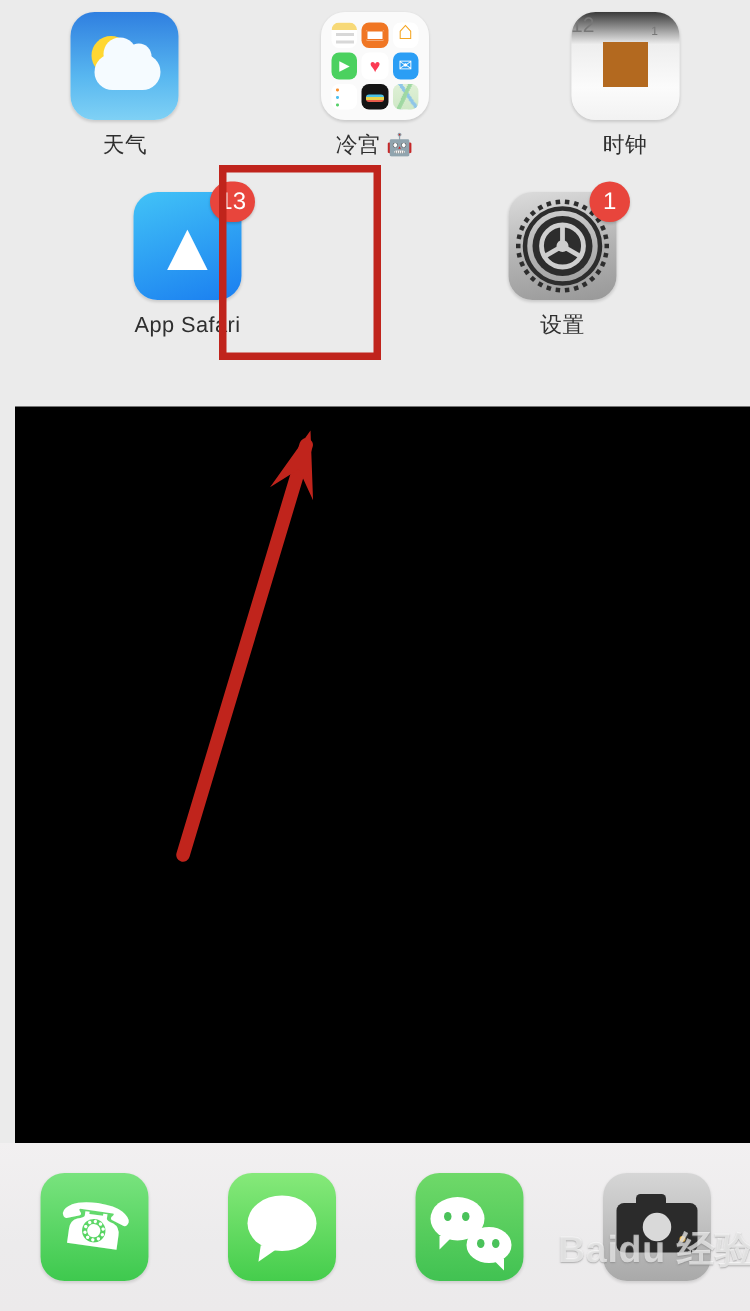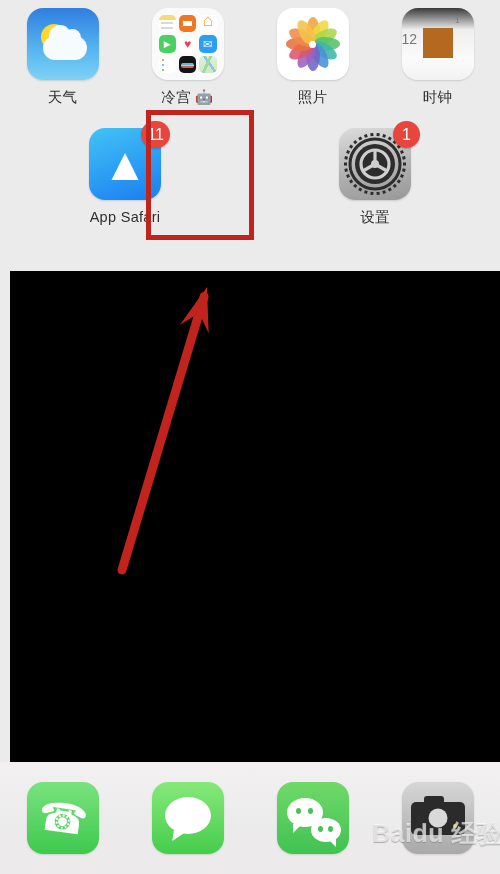--- a/index.html
+++ b/index.html
@@ -177,21 +177,21 @@
 
   
   .ic-clock {
     background: linear-gradient(180deg, #3a3a3a 0%, #8d8d8d 14%, #eeeeee 30%, #fbfbfb 70%, #f2f2f2 100%);
   }
   .ic-clock .sq {
     position:absolute; left:21px; top:20px; width:30px; height:30px;
     background:#b3691f;
   }
   .ic-clock .t12 {
-    position:absolute; left:0; right:0; top:23px; text-align:left;
+    position:absolute; left:0; right:0; top:0; text-align:left;
     font-size:14px; color:#777;
   }
   .ic-clock .t1 {
     position:absolute; right:14px; top:8px;
     font-size:8px; color:#777;
   }
 
   
   .ic-appstore { background: linear-gradient(160deg, #42c3f7, #1a7ef0); }
   .ic-appstore .a {
@@ -391,42 +391,20 @@
             <div class="mini mini-health"></div>
             <div class="mini mini-mail"></div>
             <div class="mini mini-reminders"></div>
             <div class="mini mini-wallet"></div>
             <div class="mini mini-maps"></div>
           </div>
         </div>
         <div class="label">冷宫 🤖</div>
       </div>
 
-      <div class="cell">
-        <div class="iconwrap">
-          <div class="icon ic-photos">
-            <div class="pin" id="photos-pin">
-                <div class="pet" style="background: rgb(242, 163, 60); transform: rotate(0deg);"></div>
-                <div class="pet" style="background: rgb(239, 216, 63); transform: rotate(30deg);"></div>
-                <div class="pet" style="background: rgb(168, 216, 74); transform: rotate(60deg);"></div>
-                <div class="pet" style="background: rgb(86, 192, 106); transform: rotate(90deg);"></div>
-                <div class="pet" style="background: rgb(63, 182, 168); transform: rotate(120deg);"></div>
-                <div class="pet" style="background: rgb(74, 143, 214); transform: rotate(150deg);"></div>
-                <div class="pet" style="background: rgb(111, 103, 198); transform: rotate(180deg);"></div>
-                <div class="pet" style="background: rgb(160, 95, 192); transform: rotate(210deg);"></div>
-                <div class="pet" style="background: rgb(217, 86, 111); transform: rotate(240deg);"></div>
-                <div class="pet" style="background: rgb(232, 112, 63); transform: rotate(270deg);"></div>
-                <div class="pet" style="background: rgb(240, 138, 74); transform: rotate(300deg);"></div>
-                <div class="pet" style="background: rgb(245, 194, 74); transform: rotate(330deg);"></div>
-              </div>
-            <div class="core"></div>
-          </div>
-        </div>
-        <div class="label">照片</div>
-      </div>
 
       <div class="cell">
         <div class="iconwrap">
           <div class="icon ic-clock">
             <div class="t12">12</div>
             <div class="t1">1</div>
             <div class="sq"></div>
           </div>
         </div>
         <div class="label">时钟</div>
@@ -434,21 +412,21 @@
 
     </div>
 
     <div class="row row2">
 
       <div class="cell">
         <div class="iconwrap">
           <div class="icon ic-appstore">
             <div class="a">▲</div>
           </div>
-          <div class="badge">11</div>
+          <div class="badge">13</div>
         </div>
         <div class="label">App Safari</div>
       </div>
 
       <div class="cell">
         <div class="iconwrap">
           <div class="icon ic-settings">
             <svg width="64" height="64" viewBox="0 0 64 64">
               <g fill="#2d2d2d">
                 <g id="teeth">

